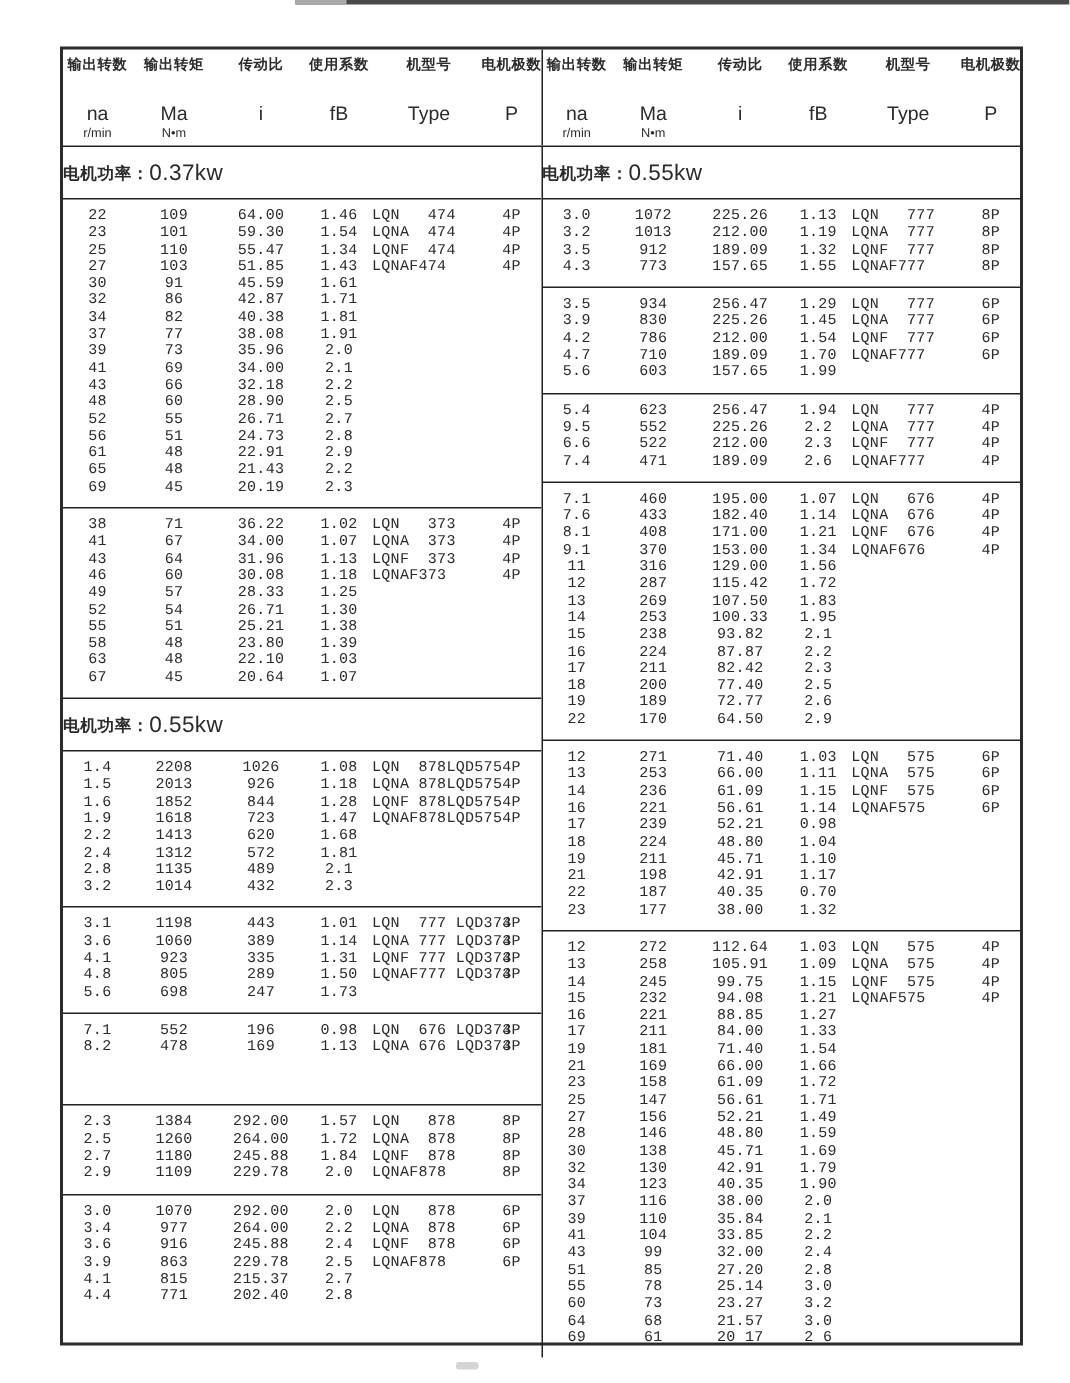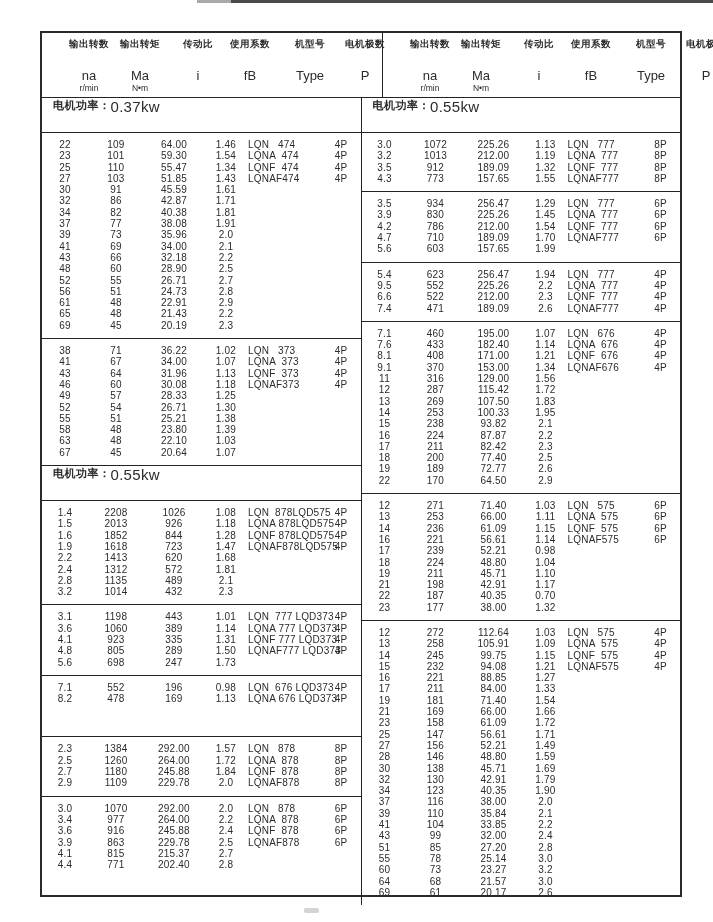--- a/index.html
+++ b/index.html
@@ -13,39 +13,39 @@
   .top-strip-light{position:absolute;top:0;left:197px;width:34px;height:3px;background:#a9a9a9;}
   .bottom-mark{position:absolute;left:304px;top:908px;width:15px;height:5px;background:#d4d4d4;border-radius:2px;}
 
   .spec-table{
     position:absolute;left:40px;top:31px;width:642px;height:866px;
     border:2px solid #2b2b2b;box-sizing:border-box;
     display:flex;flex-direction:column;background:#fff;
   }
   .thead{display:flex;height:64px;flex:none;border-bottom:1.5px solid #222;}
   .head-half{flex:1;display:grid;grid-template-columns:46px 56px 60px 44px 76px 34px;
-    align-items:center;padding-top:2px;padding-left:24px;}
+    align-items:center;padding-top:2px;}
   .head-half.left{border-right:1.5px solid #222;}
   .hcol{display:flex;flex-direction:column;align-items:center;justify-content:center;line-height:1.15;}
   .hzh{font-size:9.5px;font-weight:bold;letter-spacing:0.5px;white-space:nowrap;}
   .hsym{font-size:13px;margin-top:19px;}
   .hunit{font-size:8.5px;margin-top:0px;min-height:9px;}
 
   .tbody{flex:1;display:flex;}
   .col{flex:1;display:flex;flex-direction:column;overflow:hidden;}
   .col.left{border-right:1.5px solid #222;}
 
-  .power-band{flex:none;height:34px;display:flex;padding-left:11px;}
+  .power-band{flex:none;height:34px;display:flex;align-items:center;}
   .power-band + .block{border-top:1.5px solid #222;}
   .block + .power-band{border-top:1.5px solid #222;}
   .block + .block{border-top:1.5px solid #222;}
   .power-label{font-size:11px;font-weight:bold;letter-spacing:0.5px;}
   .power-value{font-size:15px;font-weight:normal;letter-spacing:0.3px;}
 
-  .block{padding:6px 0 7px 0;}
+  .block{padding:6px 0 7px 0;font-family:Liberation Mono, monospace;}
   .block.tall-bottom{padding-bottom:32px;}
   .row{display:grid;grid-template-columns:46px 56px 60px 44px 76px 34px;
     height:11.3px;line-height:11.3px;font-size:10px;letter-spacing:0.2px;}
   .cell{text-align:center;white-space:pre;overflow:visible;}
   .cell.type{text-align:left;}
 </style>
 </head>
 <body>
 
 <div class="top-strip"></div>

